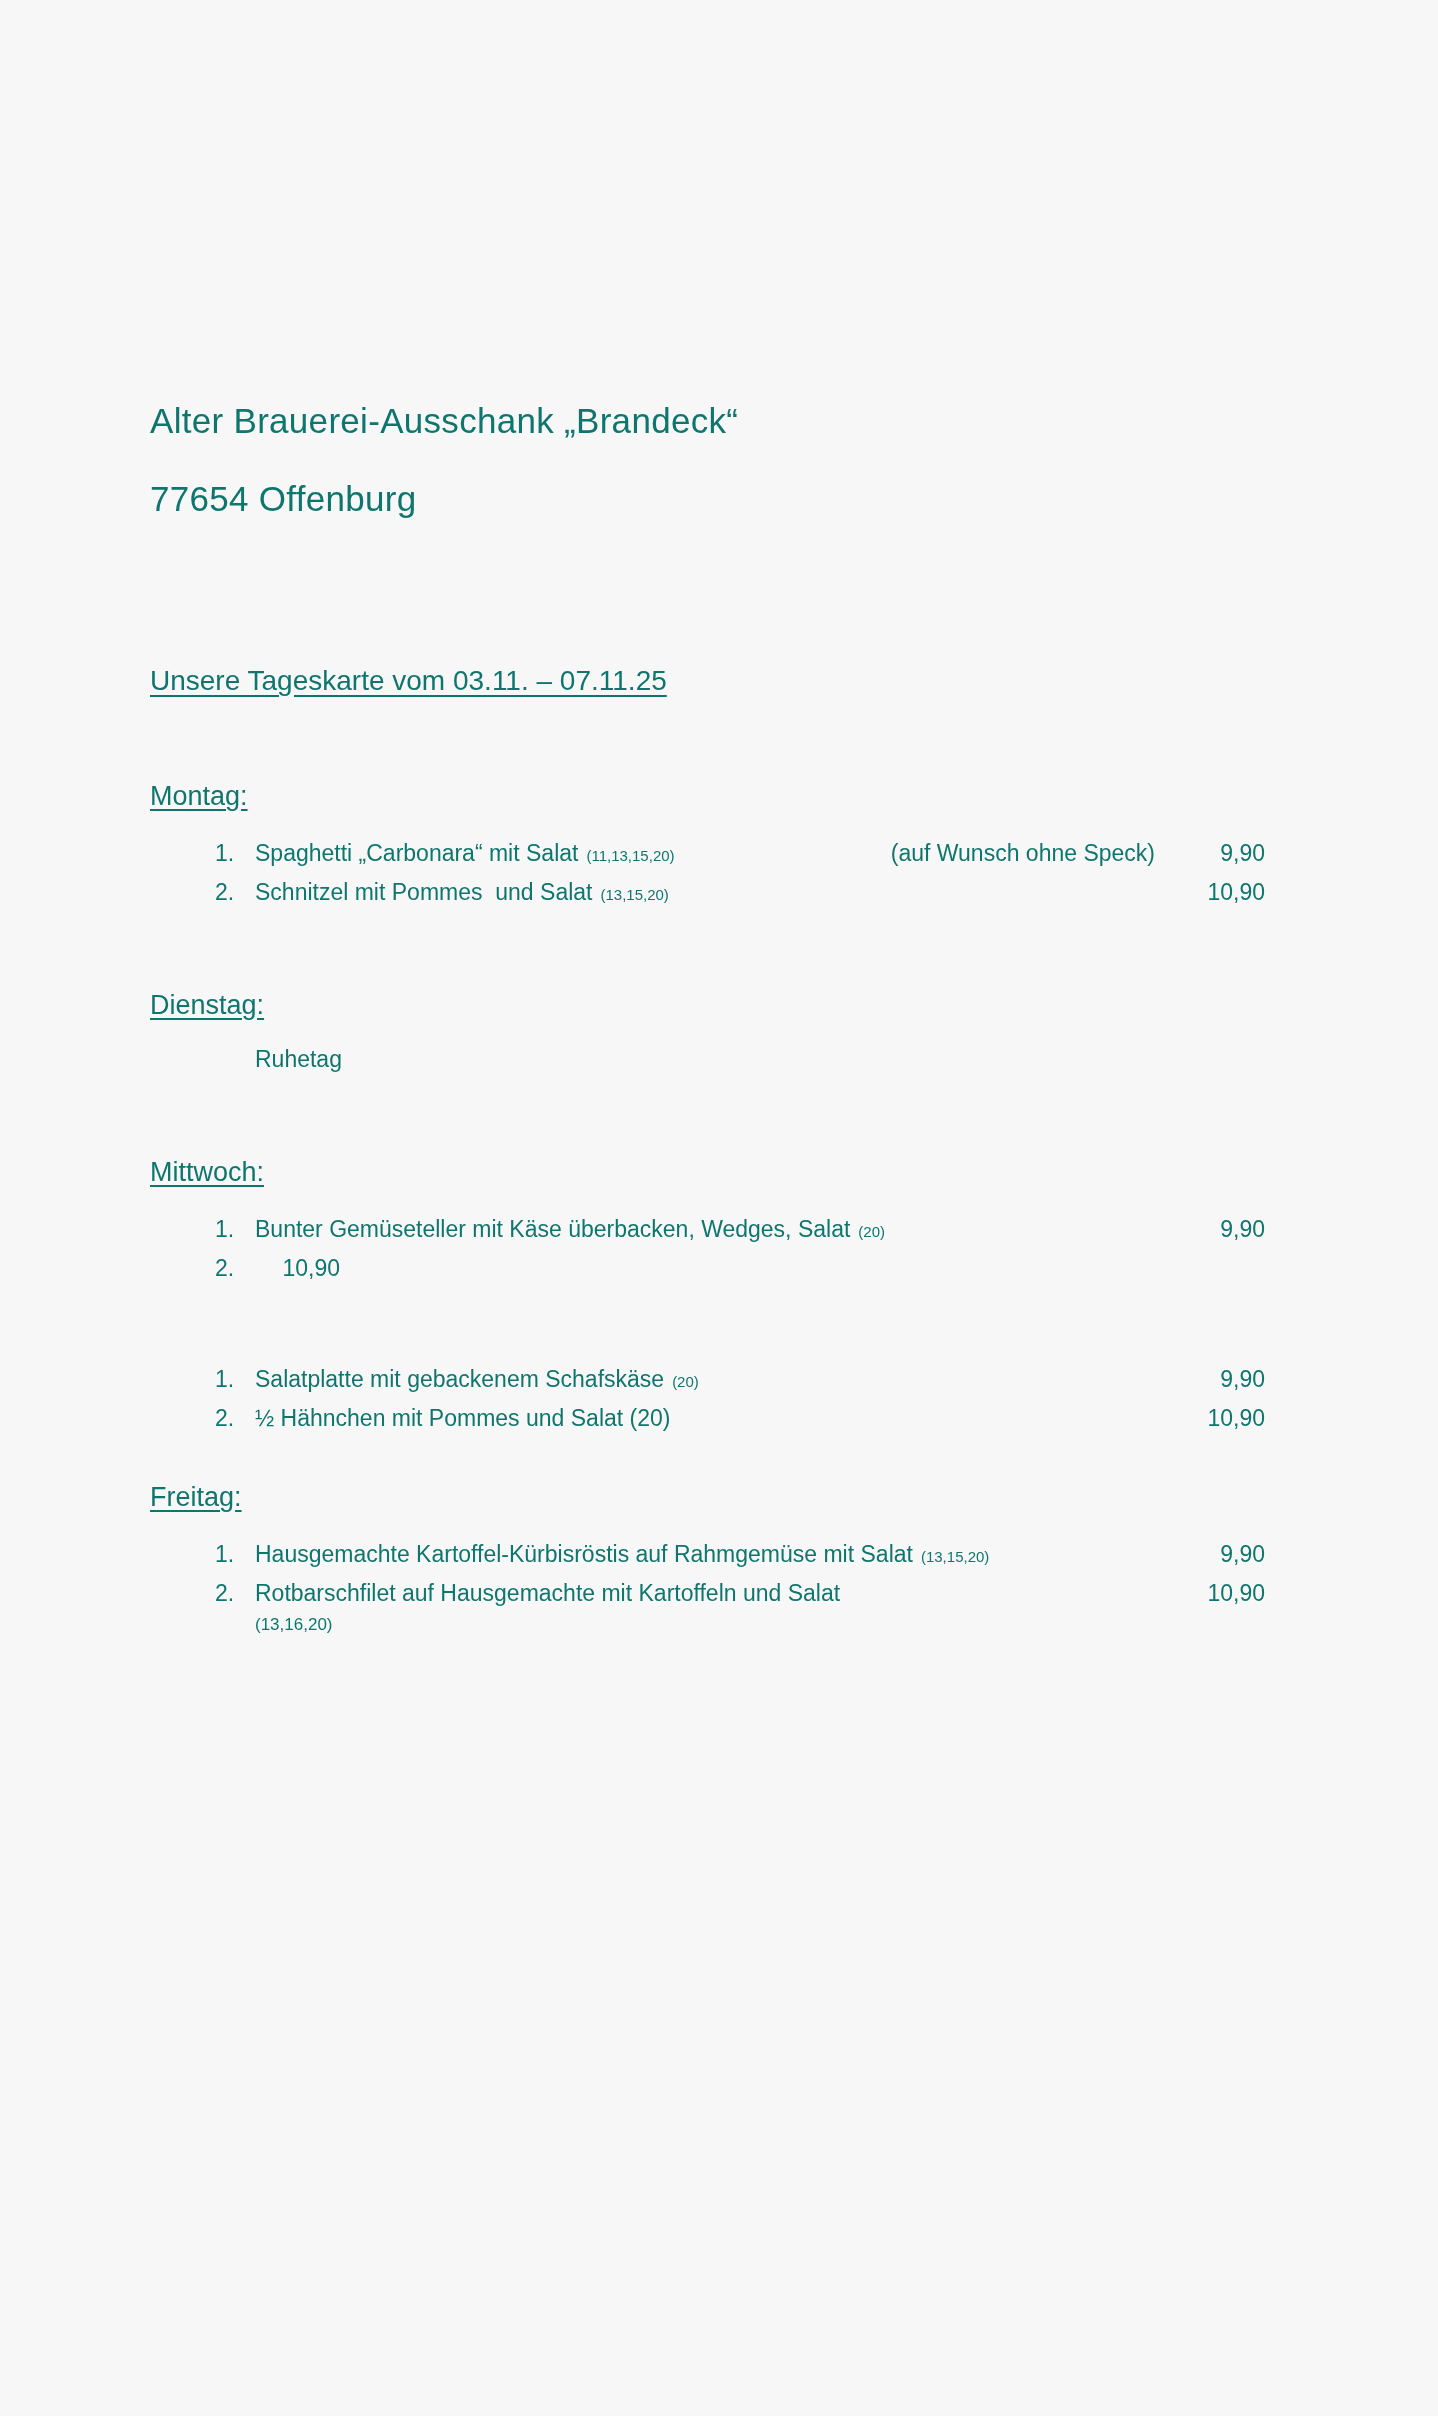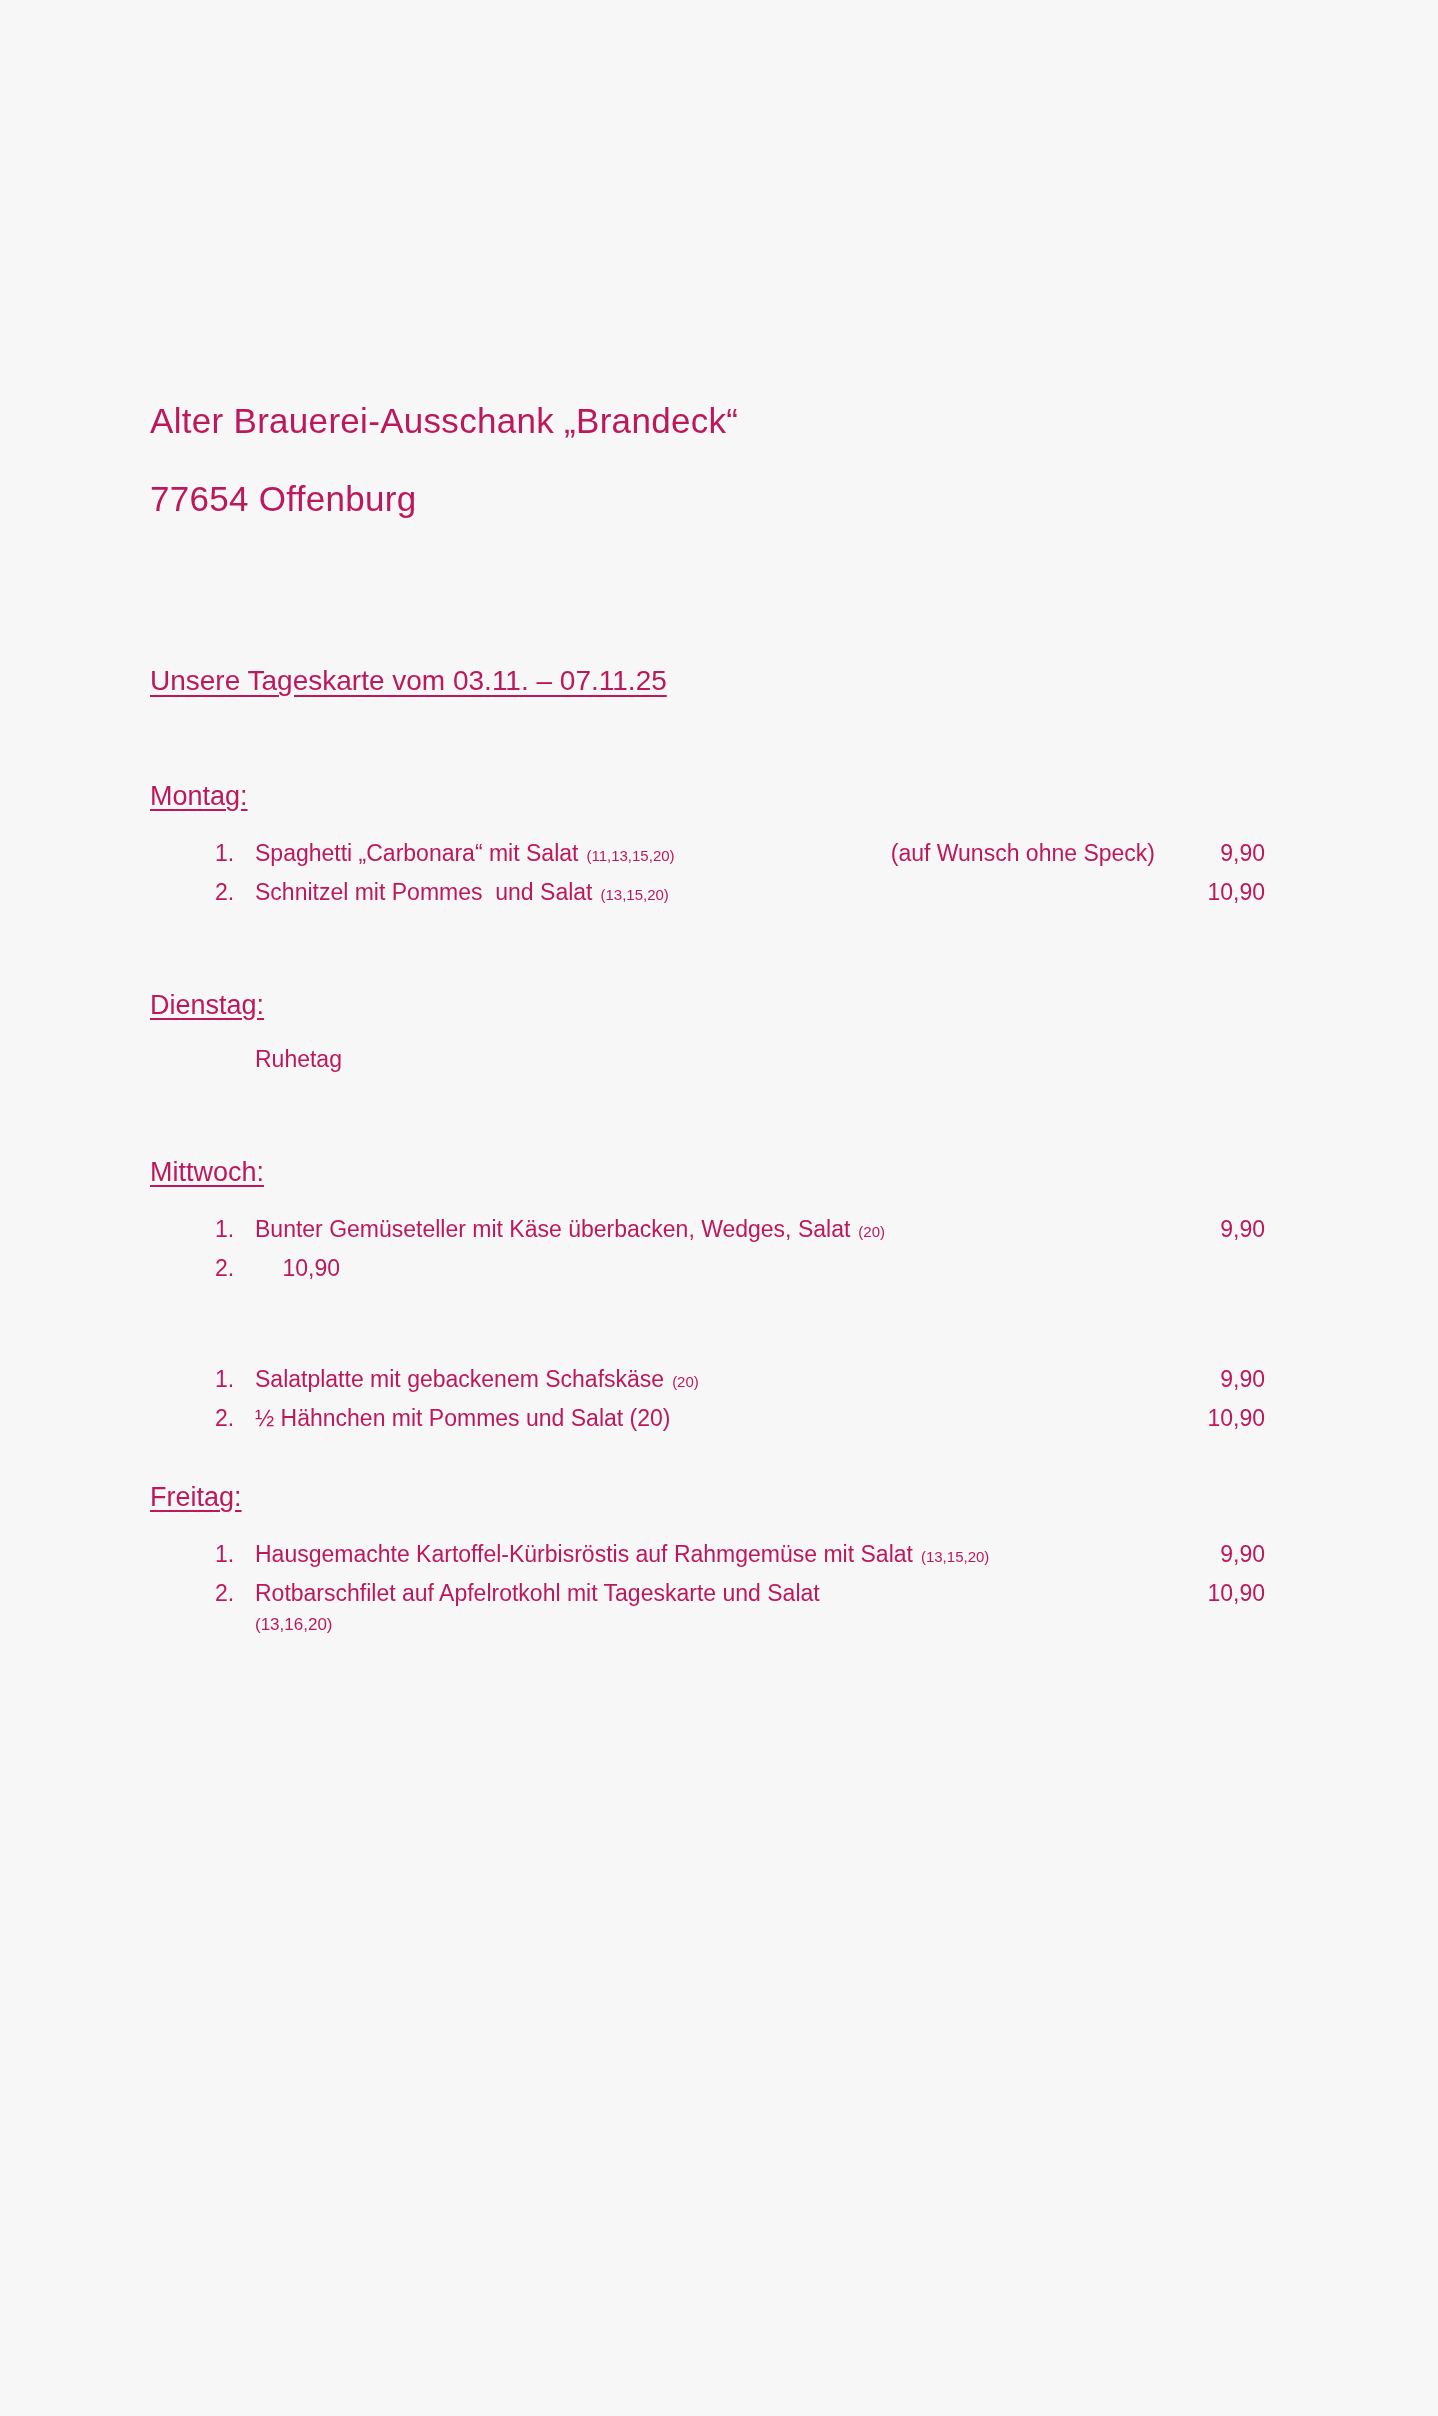--- a/index.html
+++ b/index.html
@@ -2,21 +2,21 @@
 <html><head>
 <meta charset="utf-8">
 <style>
   * { margin: 0; padding: 0; box-sizing: border-box; }
   html, body { background: #f7f7f7; }
   .page {
     position: relative;
     width: 1438px;
     height: 1835px;
     background: #f7f7f7;
-    color: #be185d;
+    color: #0f766e;
     font-family: "Liberation Sans", sans-serif;
     overflow: hidden;
   }
   .content { padding: 0 173px 0 150px; }
 
   .title-line {
     font-size: 35px;
     line-height: 44px;
     font-weight: 400;
     letter-spacing: 0.3px;
@@ -138,20 +138,20 @@
     <div class="day freitag">
       <div class="day-heading">Freitag:</div>
       <div class="items">
         <div class="menu-item">
           <span class="item-num">1.</span>
           <span class="item-body"><span>Hausgemachte Kartoffel-Kürbisröstis auf Rahmgemüse mit Salat</span><span class="allergens">(13,15,20)</span></span>
           <span class="item-price">9,90</span>
         </div>
         <div class="menu-item">
           <span class="item-num">2.</span>
-          <span class="item-body"><span>Rotbarschfilet auf Apfelrotkohl mit Tageskarte und Salat</span><span class="allergens allergens-below">(13,16,20)</span></span>
+          <span class="item-body"><span>Rotbarschfilet auf Hausgemachte mit Kartoffeln und Salat</span><span class="allergens allergens-below">(13,16,20)</span></span>
           <span class="item-price">10,90</span>
         </div>
       </div>
     </div>
 
   </div>
 </div>
 
 </body></html>

